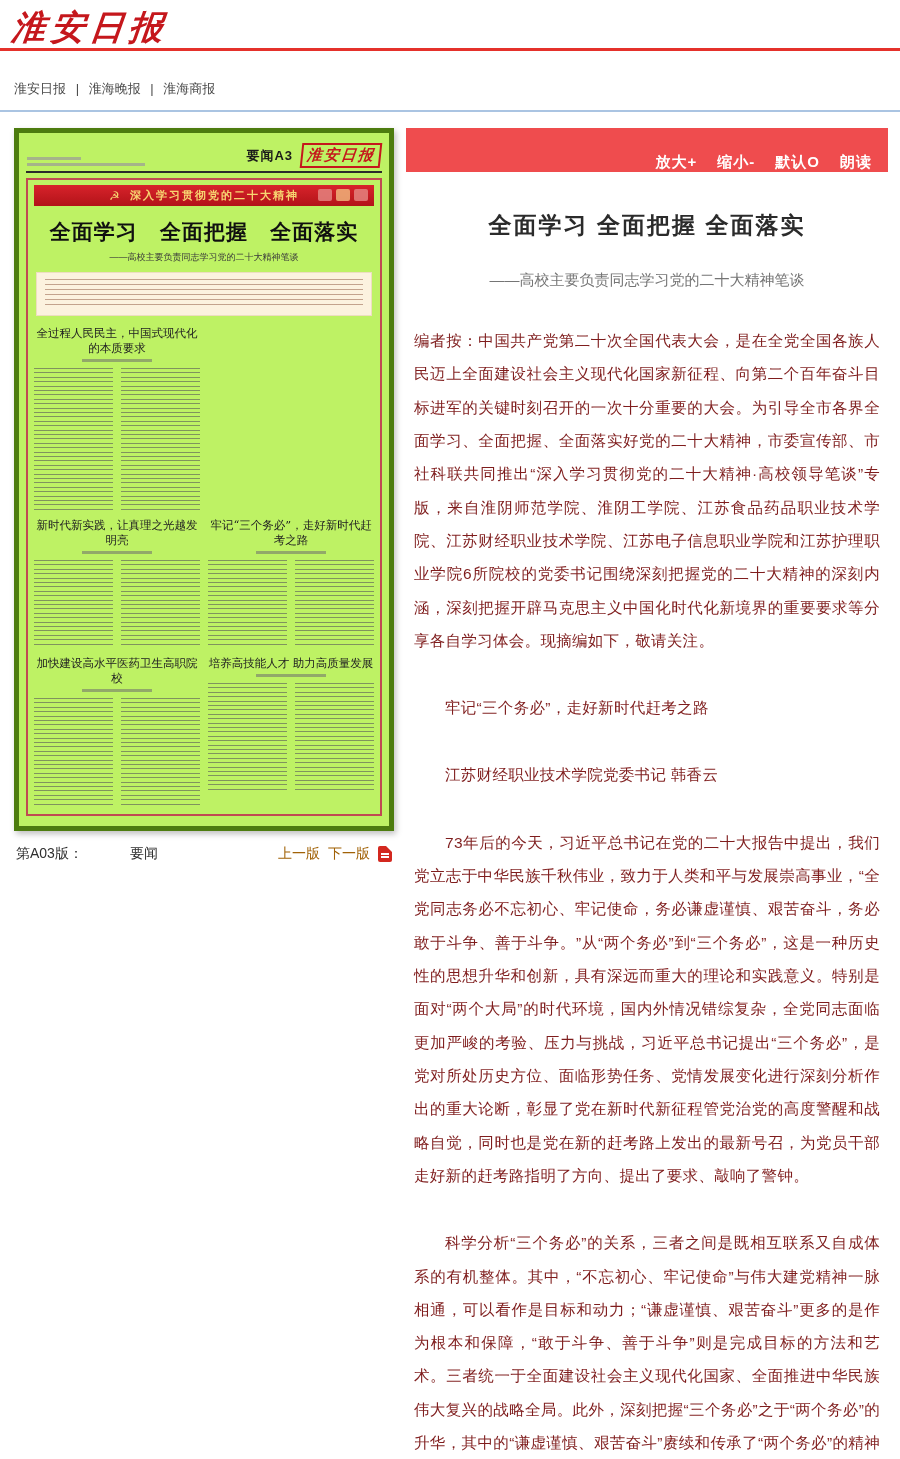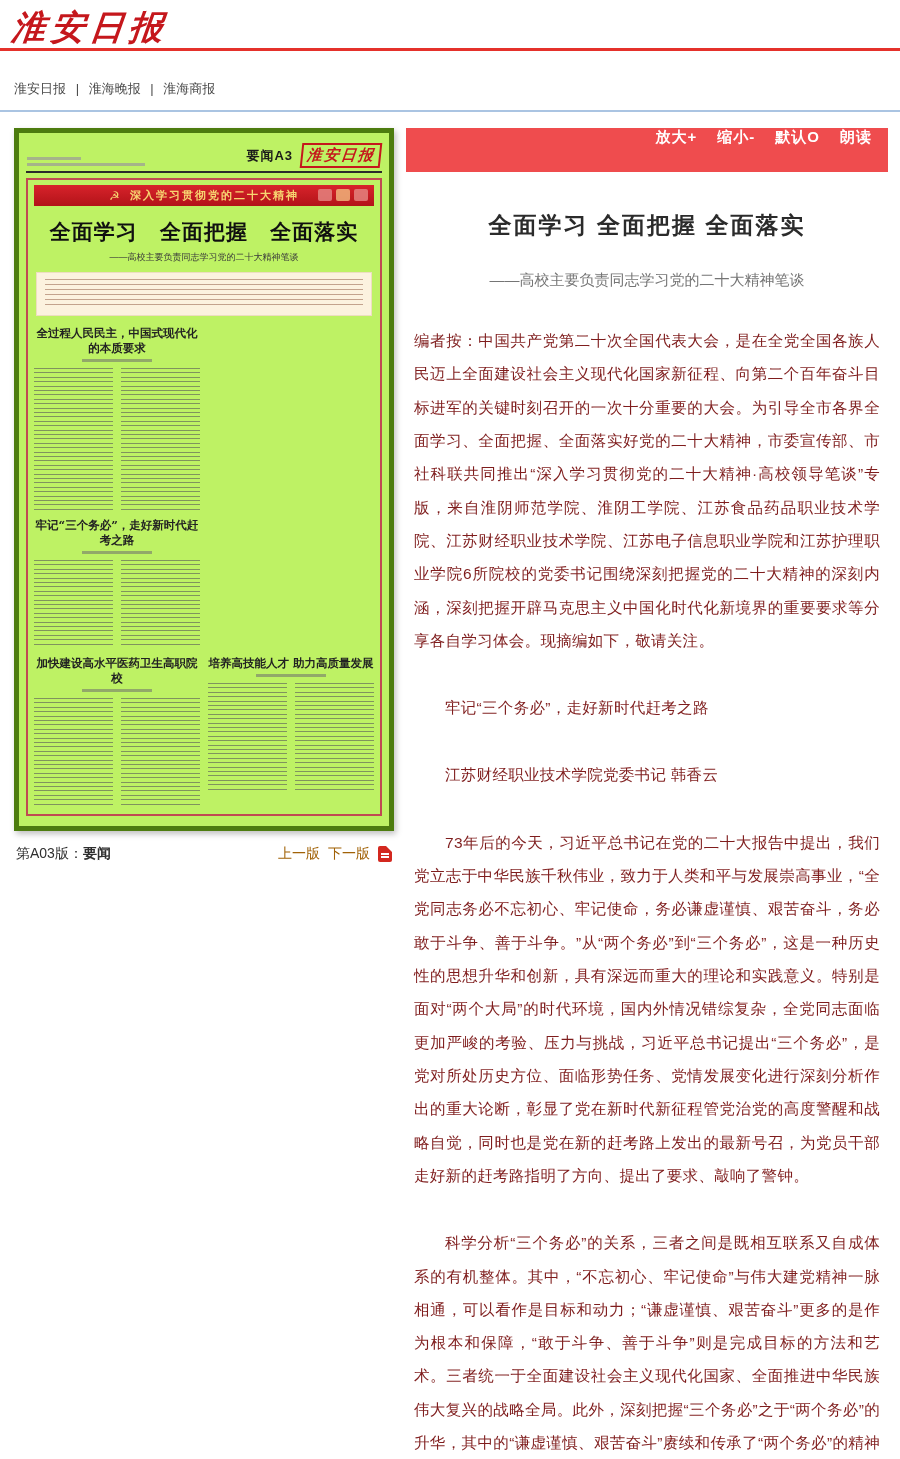--- a/index.html
+++ b/index.html
@@ -60,52 +60,52 @@
   }
   .thumb-subtitle { text-align:center; font-size:9px; color:#3a3a3a; margin-bottom:8px; }
   .thumb-editor-box {
     background:#fcf2df; border:1px solid #eedec0; height:44px; margin:0 2px 10px;
     padding:6px 8px;
   }
   .tiny-lines { height:100%; background:repeating-linear-gradient(to bottom, rgba(140,84,60,.5) 0 1px, transparent 1px 5px); }
   .thumb-row { display:flex; justify-content:space-between; margin-bottom:8px; }
   .thumb-article { width:48.8%; }
   .thumb-art-title {
-    font-family:"DejaVu Serif",serif; font-weight:bold; font-size:11.5px; color:#222;
+    font-family:"DejaVu Serif",serif; font-weight:normal; font-size:11.5px; color:#222;
     text-align:center; line-height:1.3; margin-bottom:3px;
   }
   .thumb-byline { width:42%; height:3px; background:rgba(110,110,110,.55); margin:0 auto 6px; }
   .thumb-text { display:flex; justify-content:space-between; }
   .thumb-text i {
     display:block; width:47.5%;
     background:repeating-linear-gradient(to bottom, rgba(90,90,90,.62) 0 1px, transparent 1px 4.4px);
   }
   .h-tall i { height:142px; } .h-mid i { height:88px; } .h-low i { height:108px; }
 
   
   .left-footer { display:flex; justify-content:space-between; align-items:center; margin-top:14px; font-size:14px; color:#2f2f2f; padding:0 2px; }
-  .edition-name { font-weight:bold; }
+  .edition-name { font-weight:normal;margin-left:47px; }
   .pager { display:flex; align-items:center; gap:8px; }
   .pager a { color:#a16207; text-decoration:none; cursor:pointer; }
   .pdf-icon {
     display:inline-block; width:14px; height:16px; background:#d3281f; border-radius:2px;
     position:relative; cursor:pointer;
   }
   .pdf-icon::before {
     content:""; position:absolute; top:0; right:0; border-style:solid;
     border-width:0 6px 6px 0; border-color:transparent #fff transparent transparent;
   }
   .pdf-icon::after {
     content:""; position:absolute; left:3px; bottom:4px; width:8px; height:2px; background:#fff;
     box-shadow:0 -3px 0 #fff;
   }
 
   
   .toolbar {
-    background:#ef4c4e; height:44px; display:flex; align-items:flex-start;
+    background:#ef4c4e; height:44px; display:flex; align-items:flex-end;
     justify-content:flex-end; gap:20px; padding-right:16px;
   }
   .toolbar a { color:#fff; font-size:15px; font-weight:bold; text-decoration:none; cursor:pointer; letter-spacing:1px; }
   .article { padding:0 8px; }
   .art-title {
     text-align:center; font-size:23px; font-weight:bold; color:#2b2b2b;
     margin-top:38px; letter-spacing:2px;
   }
   .art-subtitle { text-align:center; font-size:15px; color:#757575; margin-top:30px; }
   .art-p {
@@ -171,20 +171,28 @@
             <div class="thumb-byline"></div>
             <div class="thumb-text h-tall">
                 <i></i>
                 <i></i>
               </div>
           </div>
         </div>
 
         <div class="thumb-row">
           <div class="thumb-article">
+            <div class="thumb-art-title">新时代新实践，让真理之光越发明亮</div>
+            <div class="thumb-byline"></div>
+            <div class="thumb-text h-mid">
+                <i></i>
+                <i></i>
+              </div>
+          </div>
+          <div class="thumb-article">
             <div class="thumb-art-title">牢记“三个务必”，走好新时代赶考之路</div>
             <div class="thumb-byline"></div>
             <div class="thumb-text h-mid">
                 <i></i>
                 <i></i>
               </div>
           </div>
         </div>
 
         <div class="thumb-row" style="margin-bottom:0">

